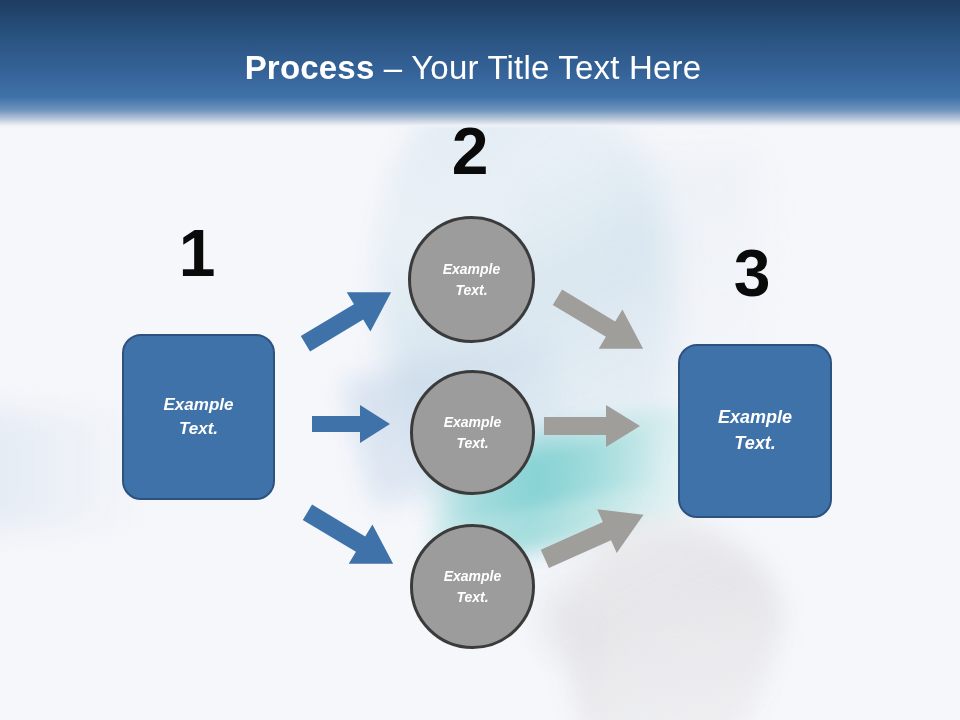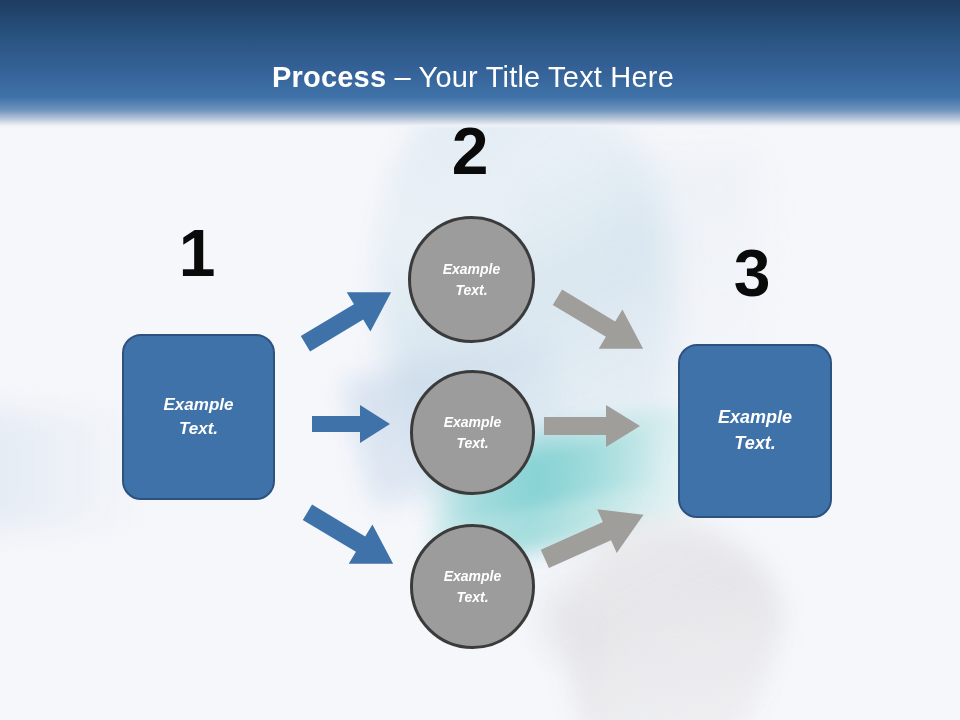--- a/index.html
+++ b/index.html
@@ -144,25 +144,24 @@
         #eef1f6 98%,
         rgba(246,247,251,0) 100%);
     z-index: 5;
   }
   .header-title {
     position: absolute;
     left: 0; top: 48px;
     width: 946px;
     text-align: center;
     color: #ffffff;
-    font-size: 29px;
+    font-size: 33px;
     line-height: 40px;
     letter-spacing: 0.2px;
     white-space: nowrap;
-    margin-top: 9px;
   }
   .header-title .strong { font-weight: bold; }
   .header-title .light  { font-weight: normal; }
 
   
   .shapes { position: absolute; left:0; top:0; width:960px; height:720px; z-index: 10; }
 
   .step-number {
     position: absolute;
     color: #0a0a0a;

